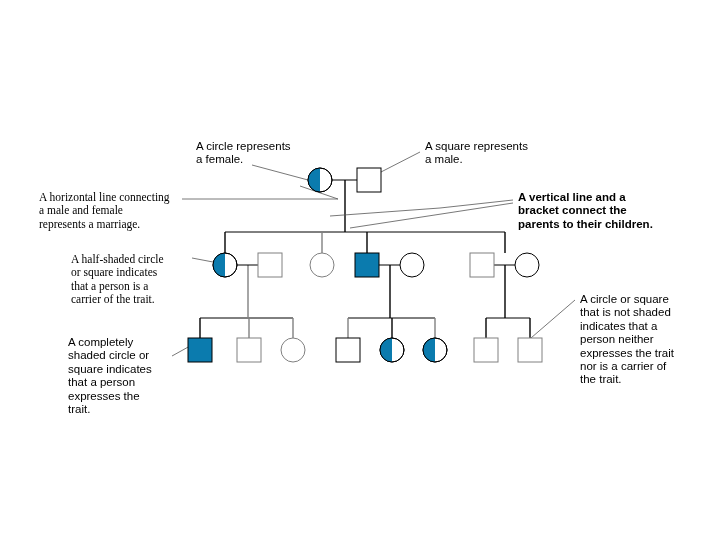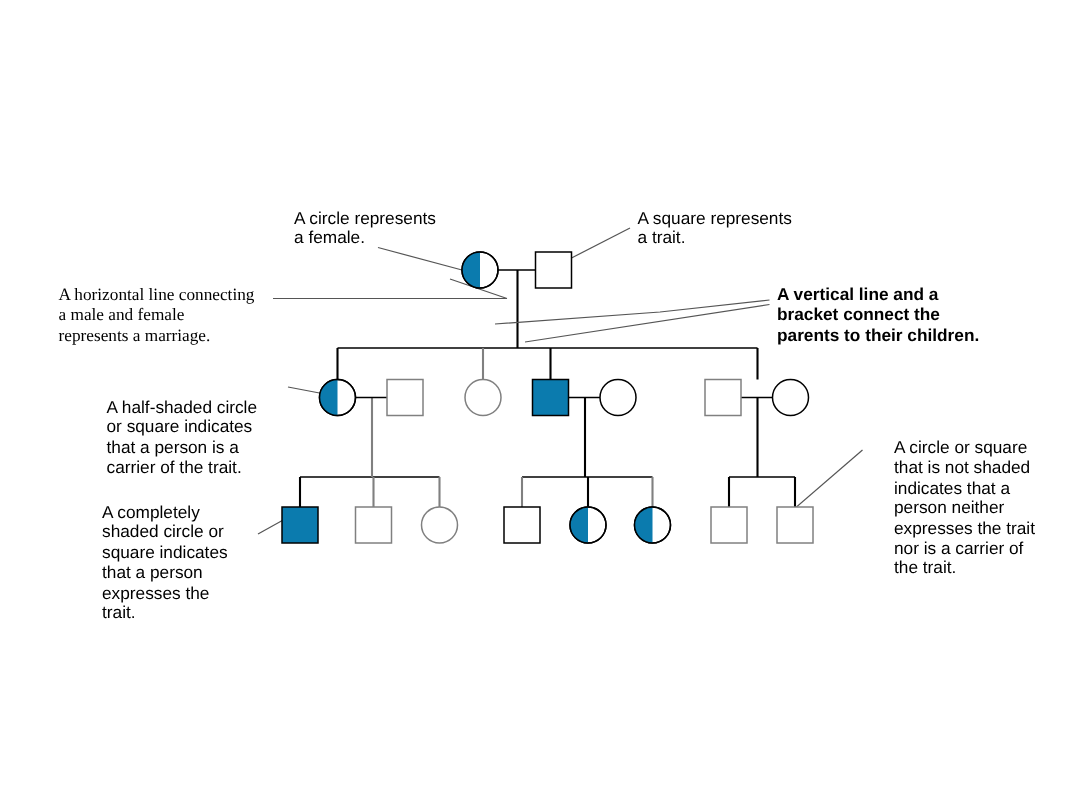--- a/index.html
+++ b/index.html
@@ -122,38 +122,38 @@
         <rect x="474" y="338" width="24" height="24" fill="#ffffff" stroke="#808080" stroke-width="1"></rect>
       </g>
       <g>
         <rect x="518" y="338" width="24" height="24" fill="#ffffff" stroke="#808080" stroke-width="1"></rect>
       </g>
     </svg>
   <div id="labels">
       <div class="note" style="left: 196px; top: 140px;">A circle represents
 a female.</div>
       <div class="note" style="left: 425px; top: 140px;">A square represents
-a trait.</div>
+a male.</div>
       <div class="note" style="left: 39px; top: 191px; font-family: Liberation Serif, serif;">A horizontal line connecting
 a male and female
 represents a marriage.</div>
       <div class="note" style="left: 518px; top: 191px; font-weight: bold;">A vertical line and a
 bracket connect the
 parents to their children.</div>
-      <div class="note" style="left: 71px; top: 266px;">A half-shaded circle
+      <div class="note" style="left: 71px; top: 253px; font-family: Liberation Serif, serif;">A half-shaded circle
 or square indicates
 that a person is a
 carrier of the trait.</div>
       <div class="note" style="left: 68px; top: 336px;">A completely
 shaded circle or
 square indicates
 that a person
 expresses the
 trait.</div>
-      <div class="note" style="left: 596px; top: 293px;">A circle or square
+      <div class="note" style="left: 580px; top: 293px;">A circle or square
 that is not shaded
 indicates that a
 person neither
 expresses the trait
 nor is a carrier of
 the trait.</div>
     </div>
 </div>
 
 </body></html>

